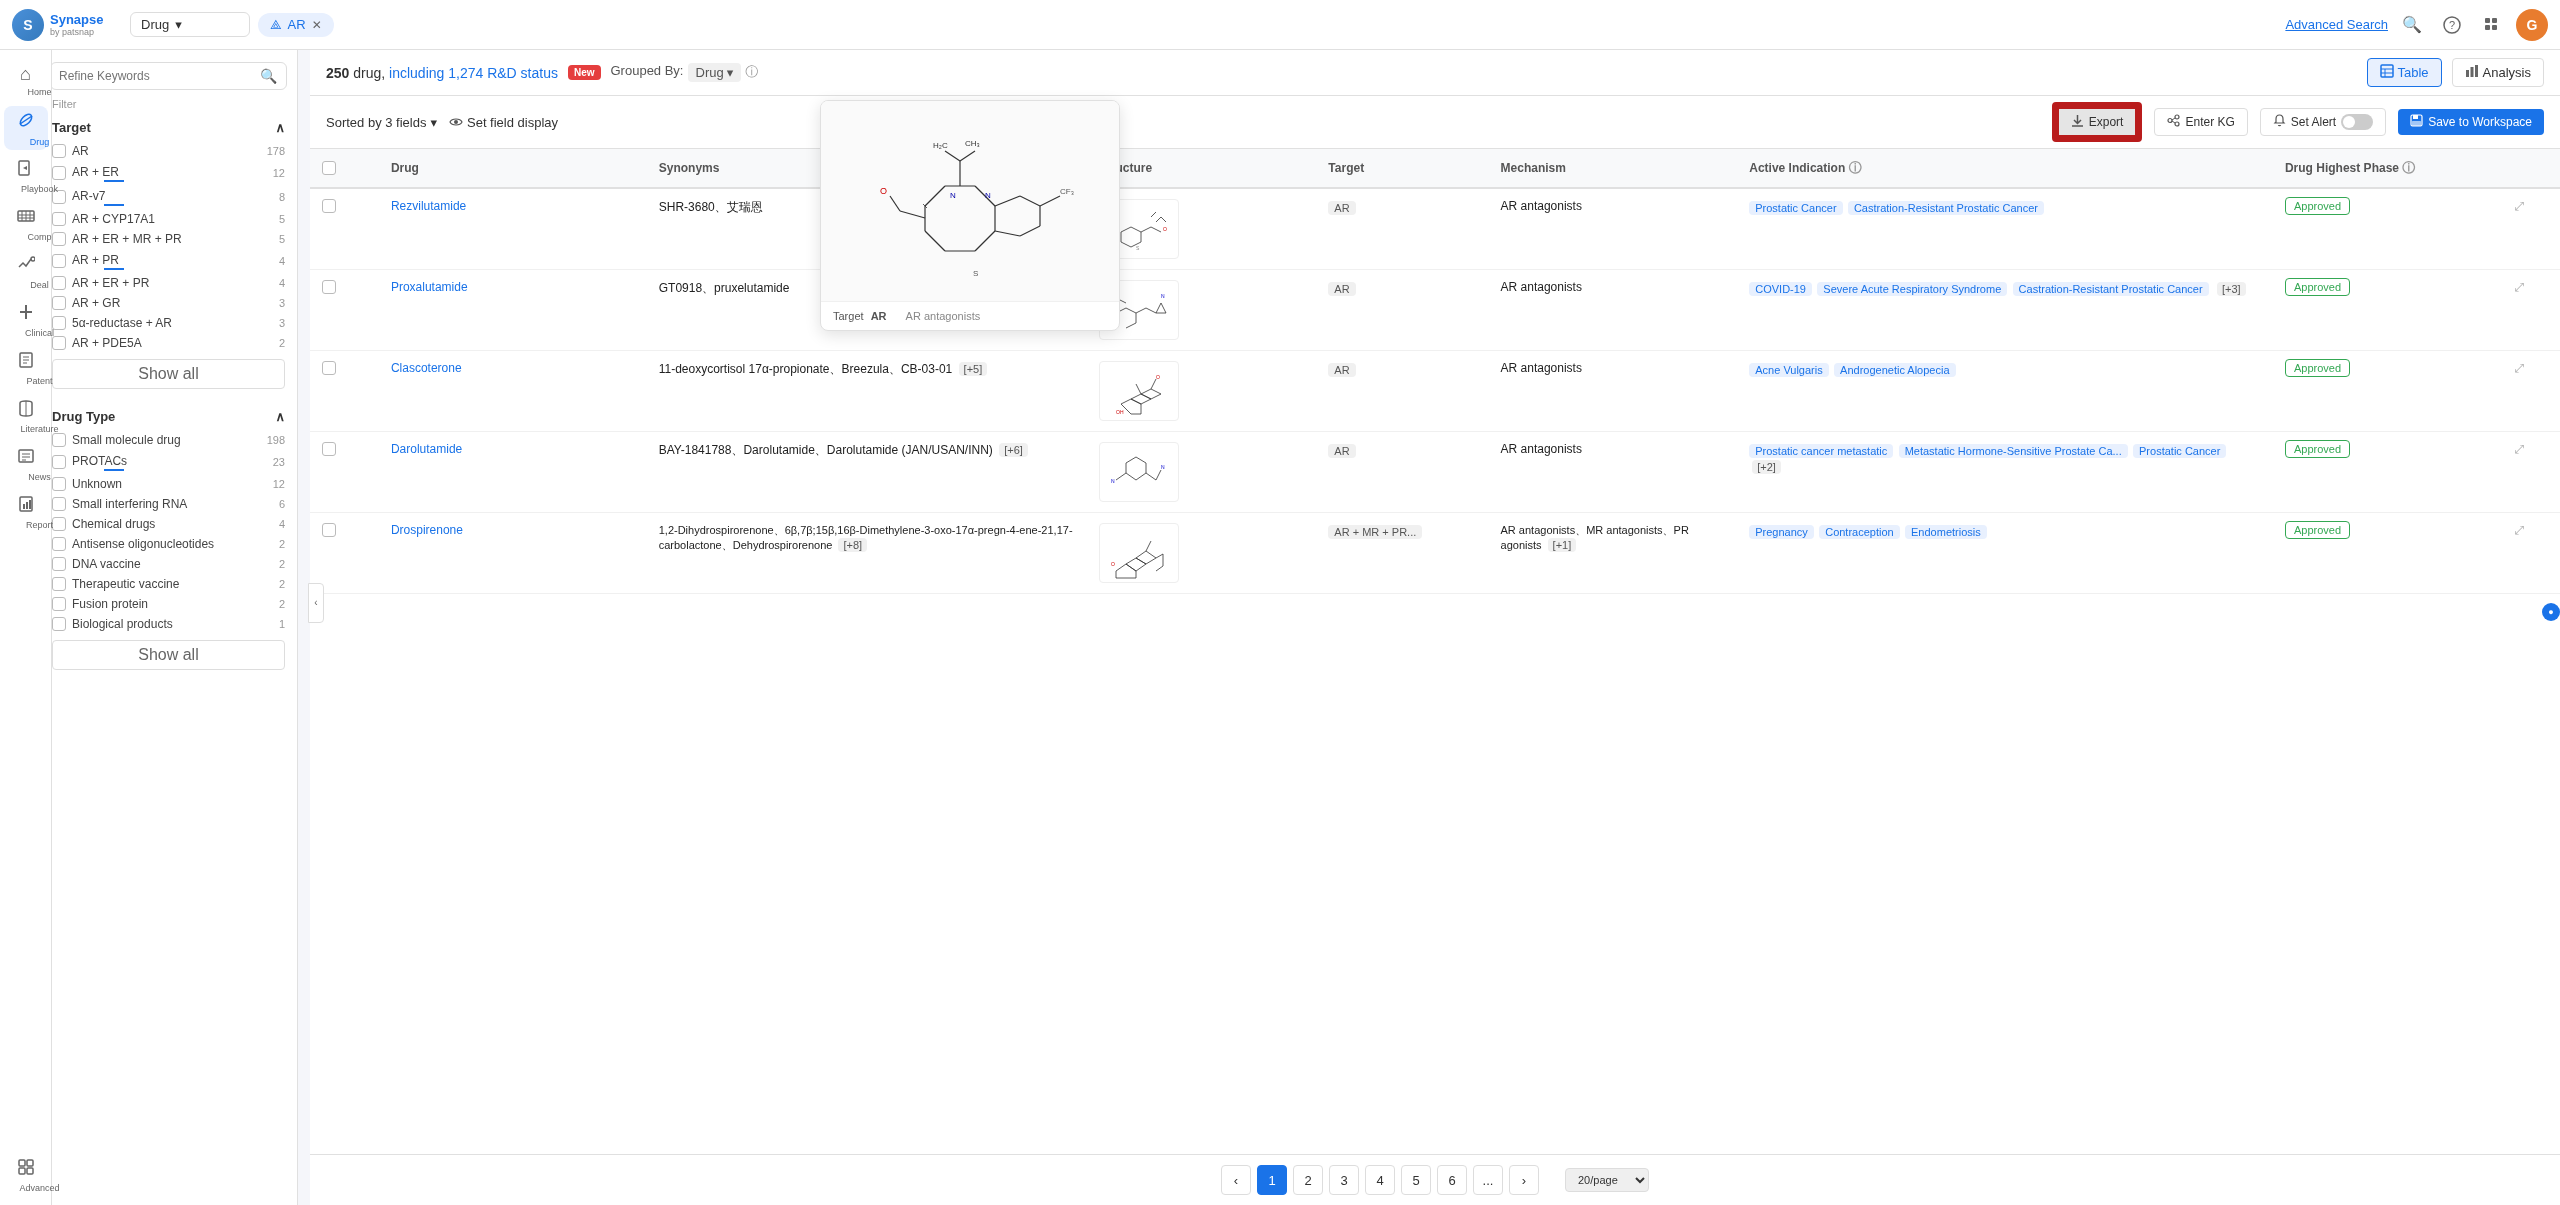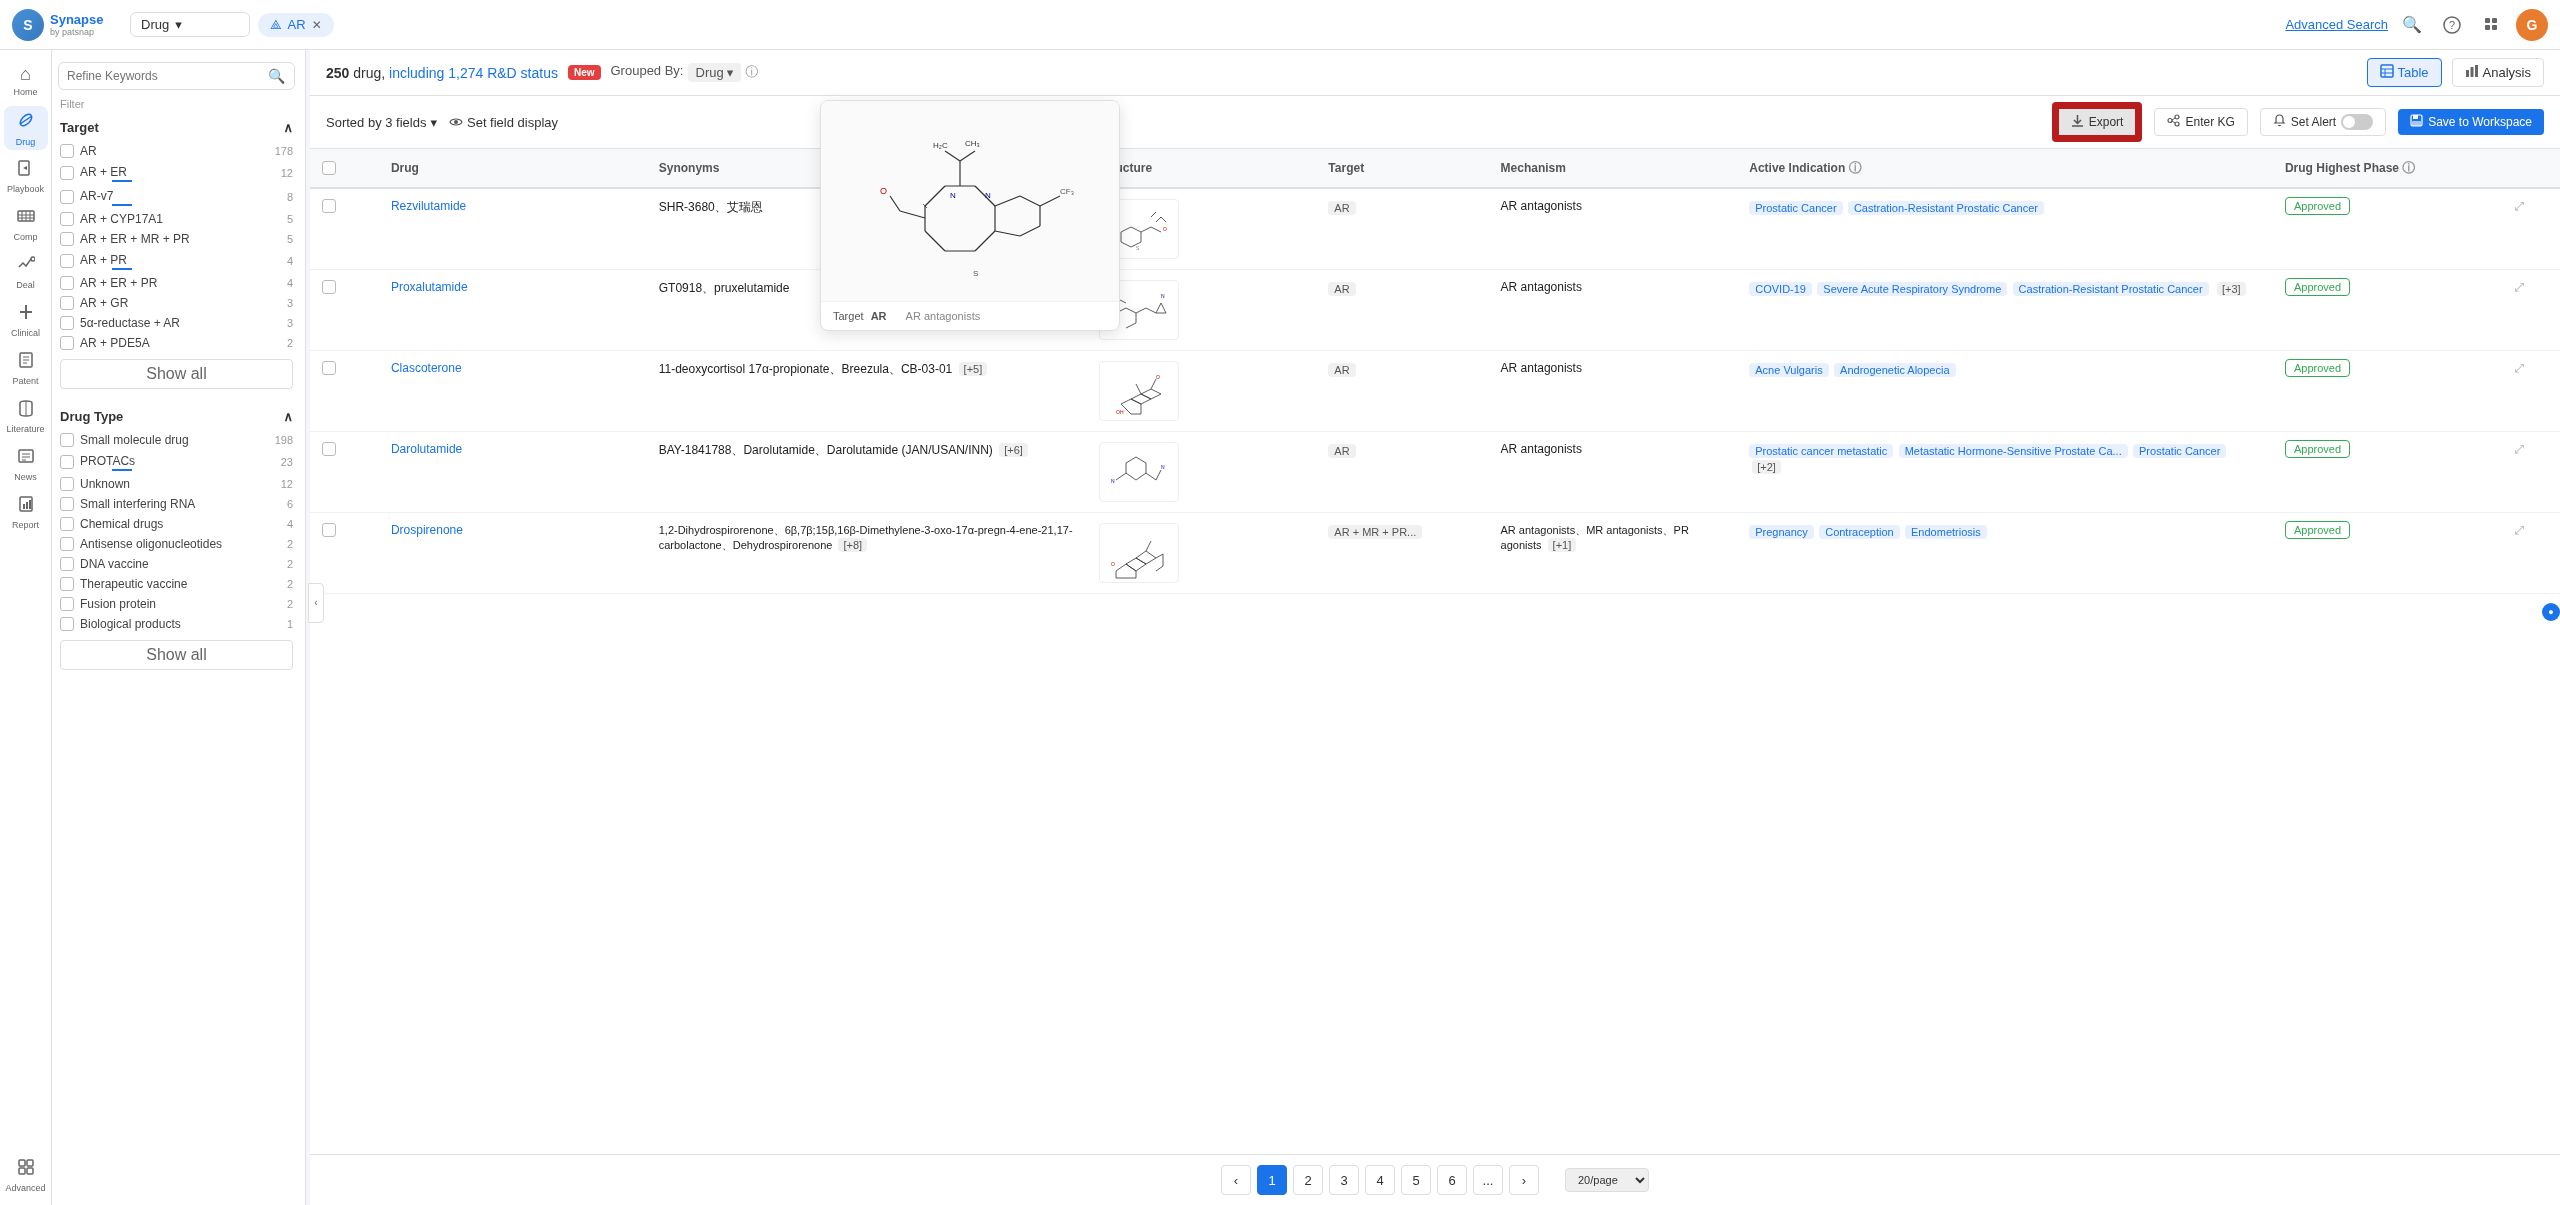--- a/index.html
+++ b/index.html
@@ -66,25 +66,25 @@
       z-index: 90;
     }
     .sidebar-item {
       width: 44px; height: 44px;
       display: flex; flex-direction: column; align-items: center; justify-content: center;
       cursor: pointer; border-radius: 8px; gap: 2px;
       color: #666;
     }
     .sidebar-item.active { color: #1a73e8; background: #e8f0fe; }
     .sidebar-item .si-icon { font-size: 18px; }
-    .sidebar-item .si-label { font-size: 9px; font-weight: 500; }
+    .sidebar-item .si-label { font-size: 9px; font-weight: 500; padding-left: 28px; }
 
     
     .filter-panel {
-      position: fixed; top: 50px; left: 48px; bottom: 0;
+      position: fixed; top: 50px; left: 40px; bottom: 0;
       width: 258px;
       background: #fff;
       border-right: 1px solid #e0e0e0;
       overflow-y: auto;
       z-index: 80;
       padding: 8px 0;
     }
     .filter-search {
       display: flex; align-items: center; gap: 6px;
       margin: 4px 10px 8px;

